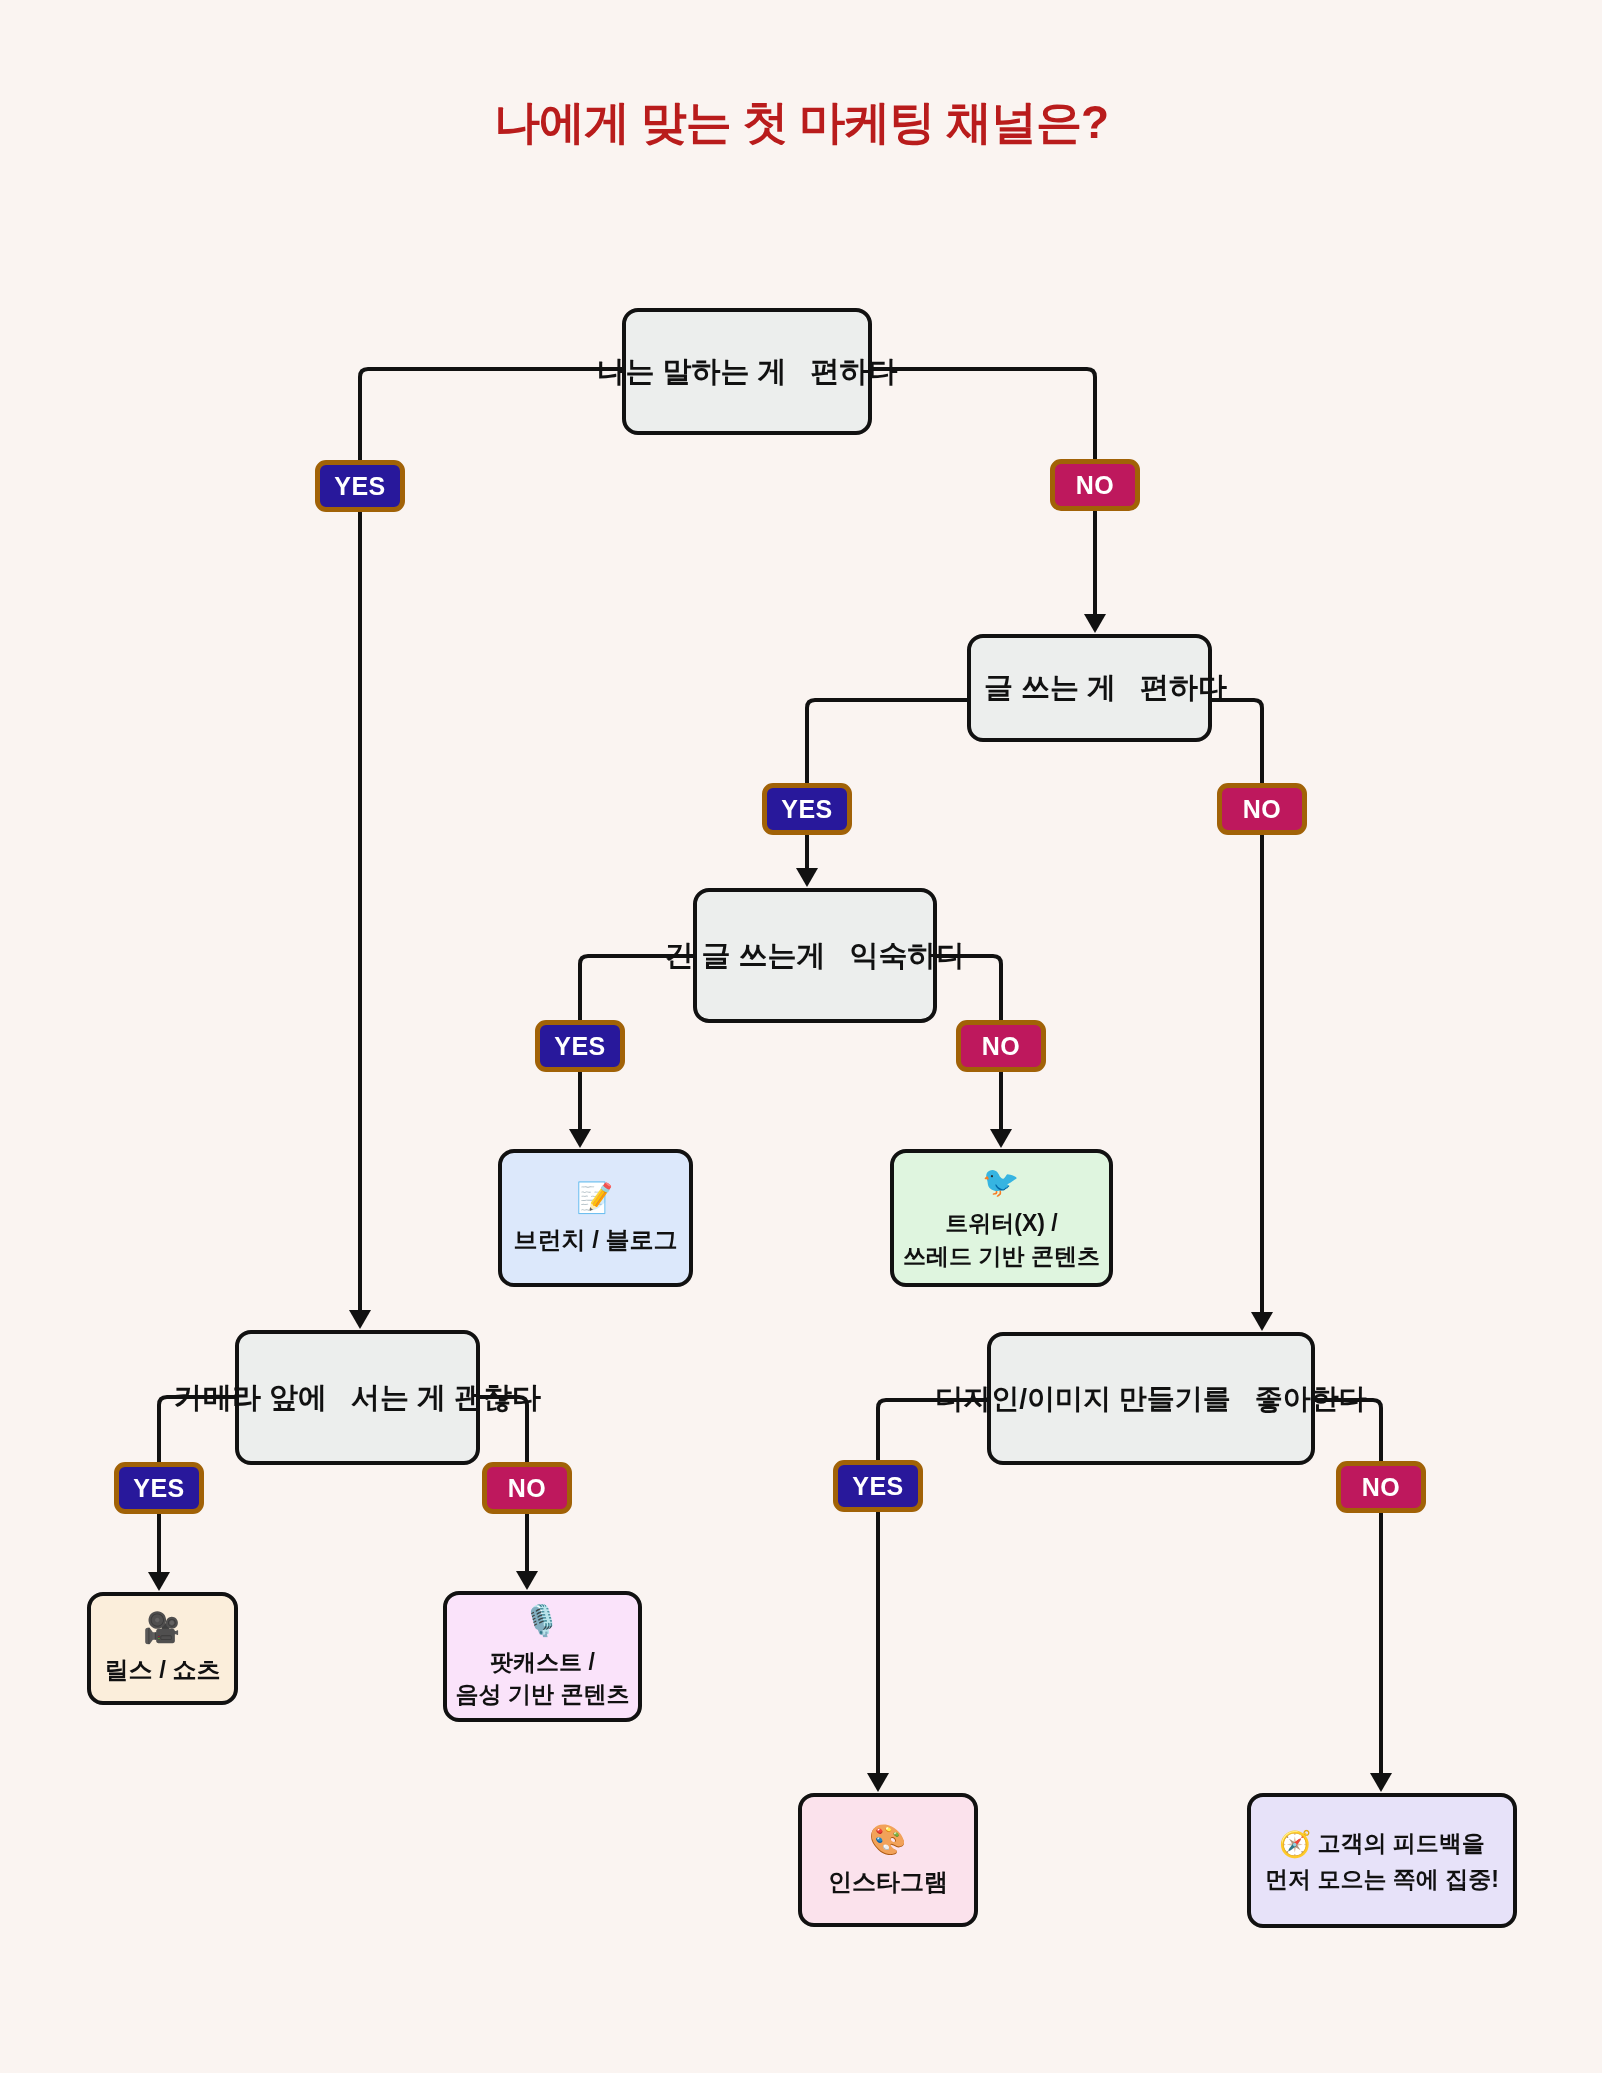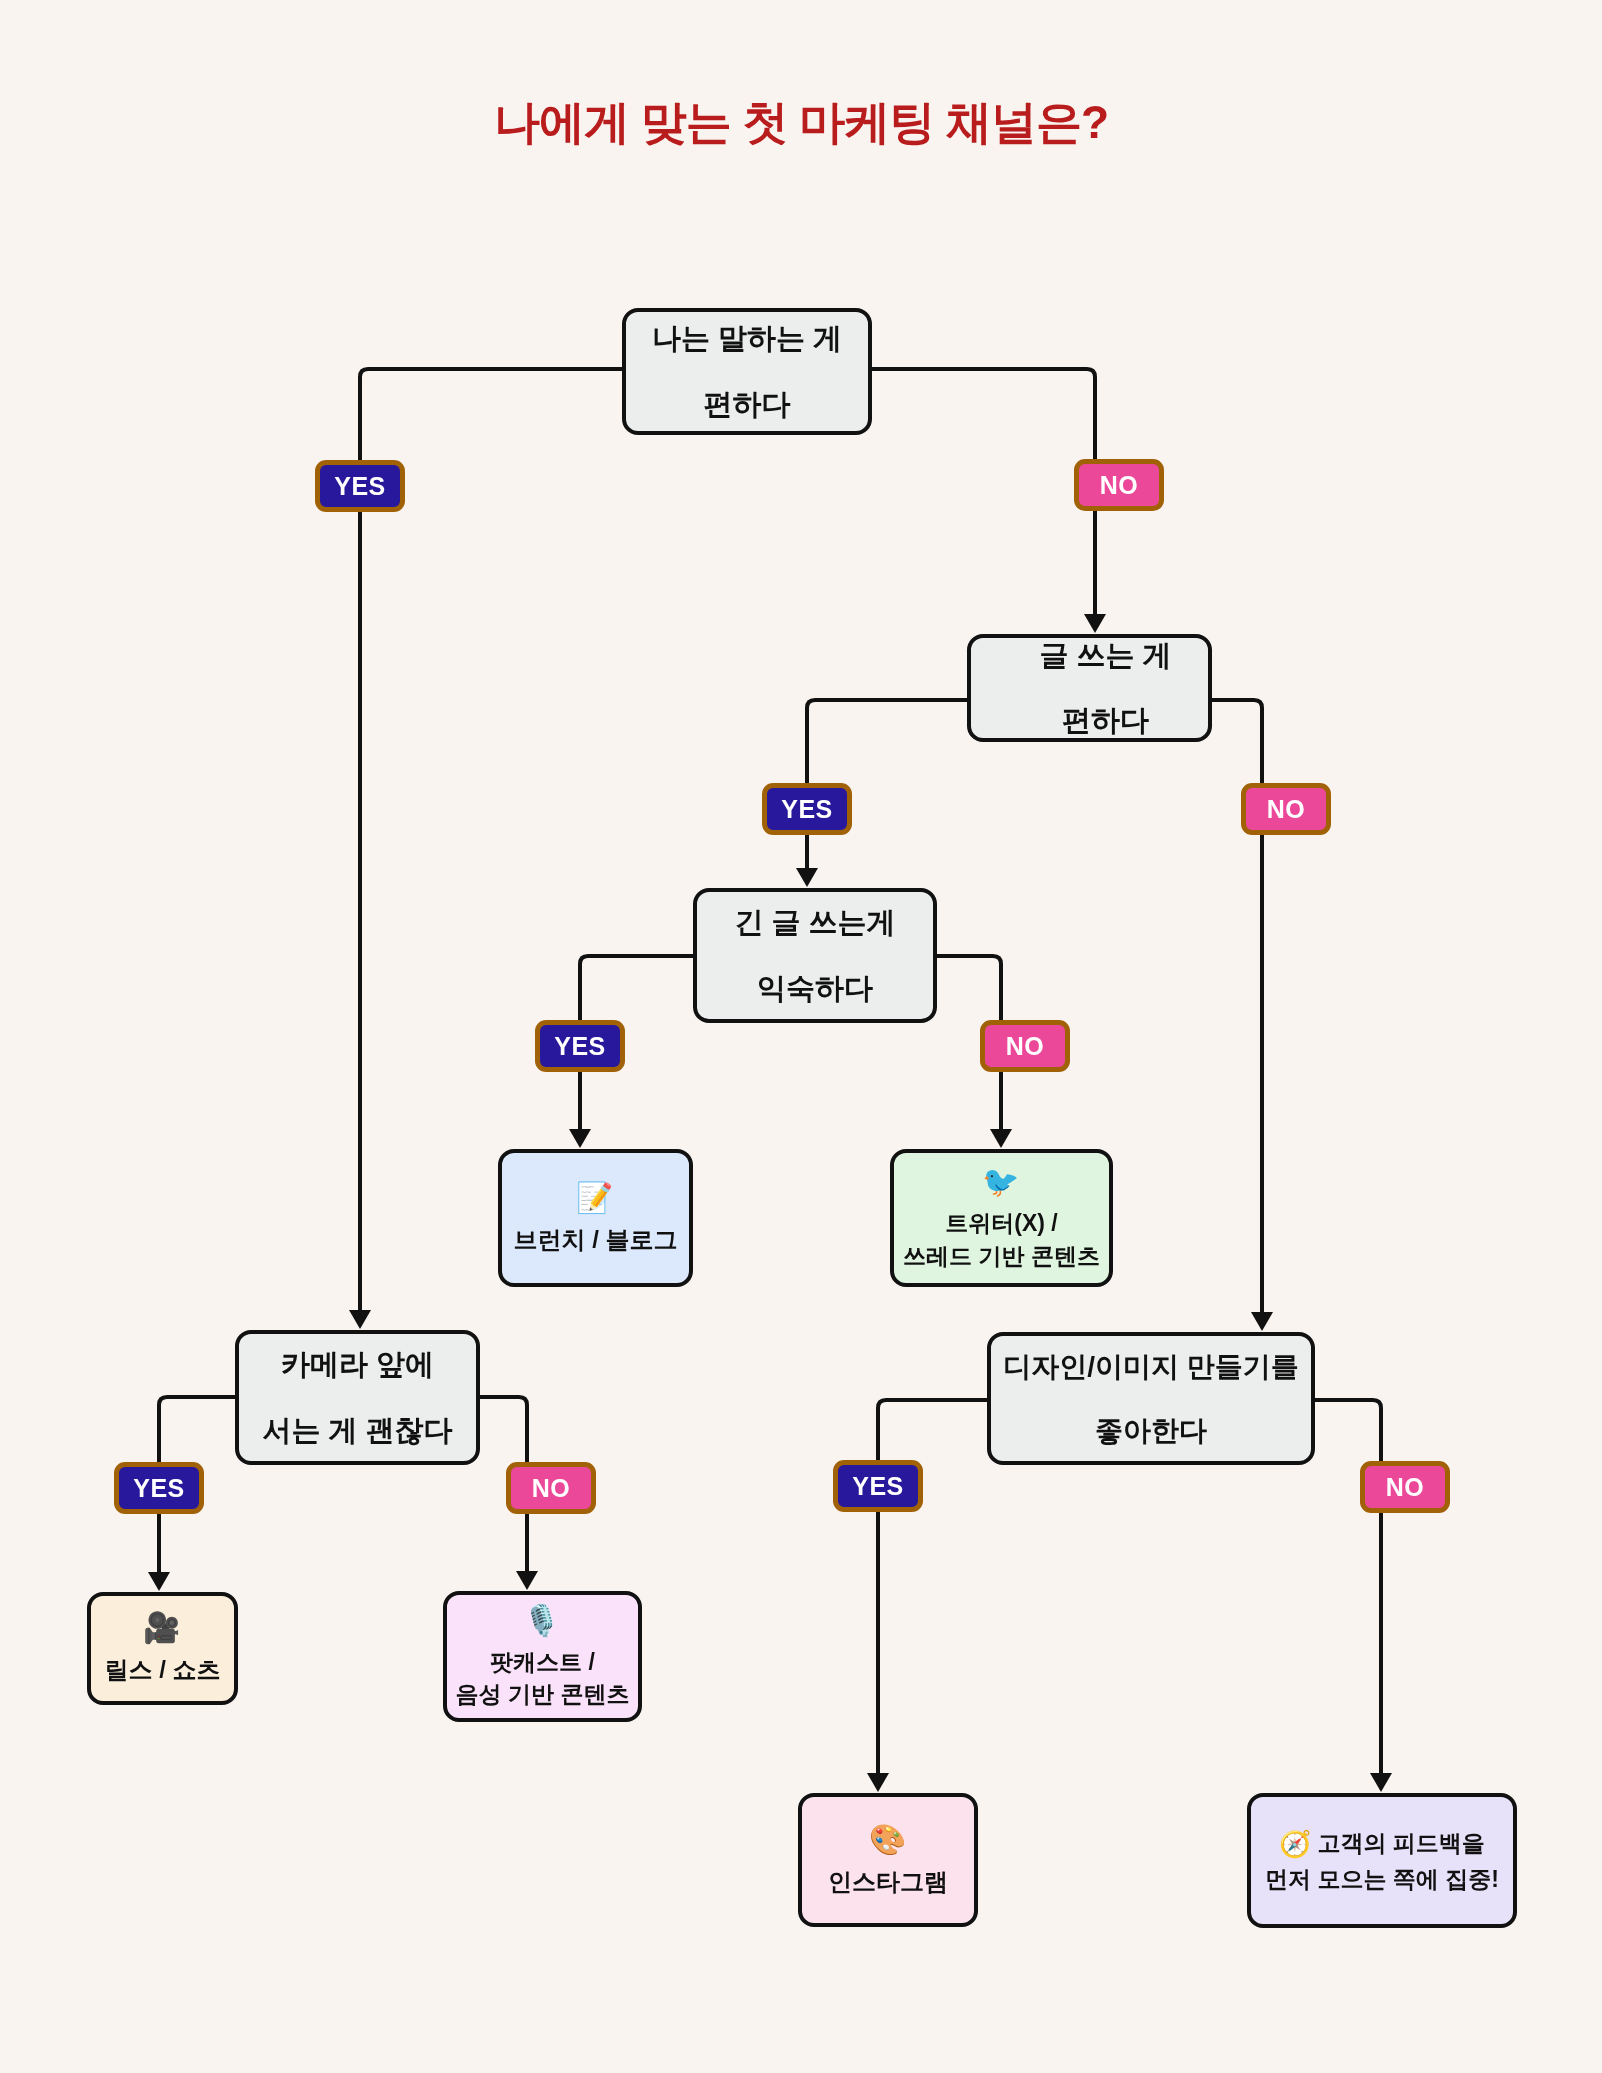--- a/index.html
+++ b/index.html
@@ -34,21 +34,21 @@
     z-index: 1;
   }
   
   .qbox {
     position: absolute;
     box-sizing: border-box;
     background: #ECEEED;
     border: 4px solid #111111;
     border-radius: 16px;
     display: flex;
-    flex-direction: column;
+    flex-direction: row;
     align-items: center;
     justify-content: center;
     z-index: 2;
     gap: 24px;
   }
   .qline {
     font-size: 29px;
     font-weight: 700;
     line-height: 1.42;
     white-space: nowrap;
@@ -100,21 +100,21 @@
     color: #FFFFFF;
     font-size: 25px;
     font-weight: 700;
     letter-spacing: 0.5px;
     display: flex;
     align-items: center;
     justify-content: center;
     z-index: 3;
   }
   .badge.yes { background: #28189B; }
-  .badge.no  { background: #ec4899; margin-left: 24px; }
+  .badge.no  { background: #be185d; }
   #b-yes1 { left: 315px;  top: 460px; }
   #b-no1  { left: 1050px; top: 459px; }
   #b-yes2 { left: 762px;  top: 783px; }
   #b-no2  { left: 1217px; top: 783px; }
   #b-yes3 { left: 535px;  top: 1020px; }
   #b-no3  { left: 956px;  top: 1020px; }
   #b-yes4 { left: 114px;  top: 1462px; }
   #b-no4  { left: 482px;  top: 1462px; }
   #b-yes5 { left: 833px;  top: 1460px; }
   #b-no5  { left: 1336px; top: 1461px; }

